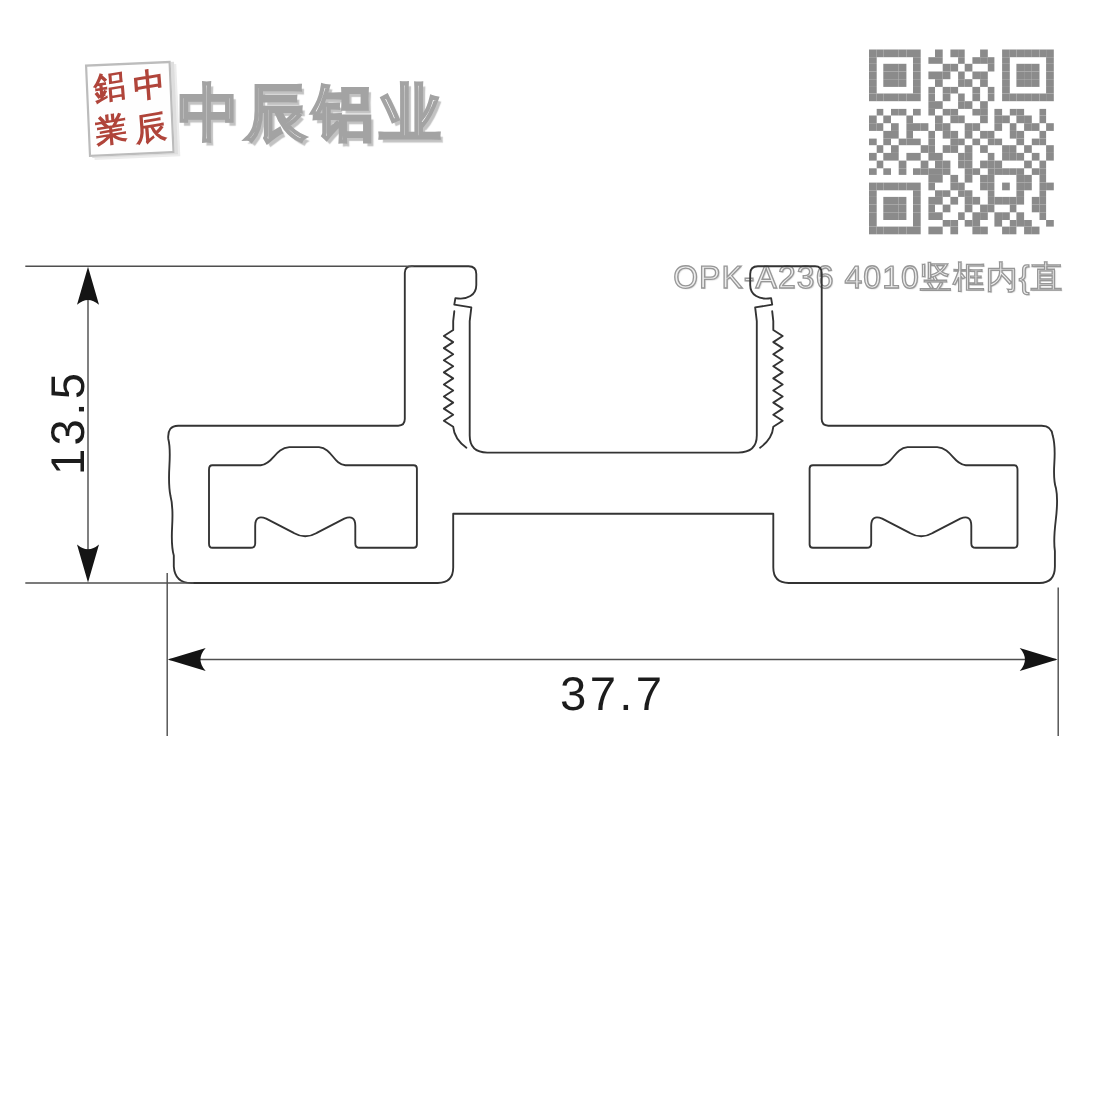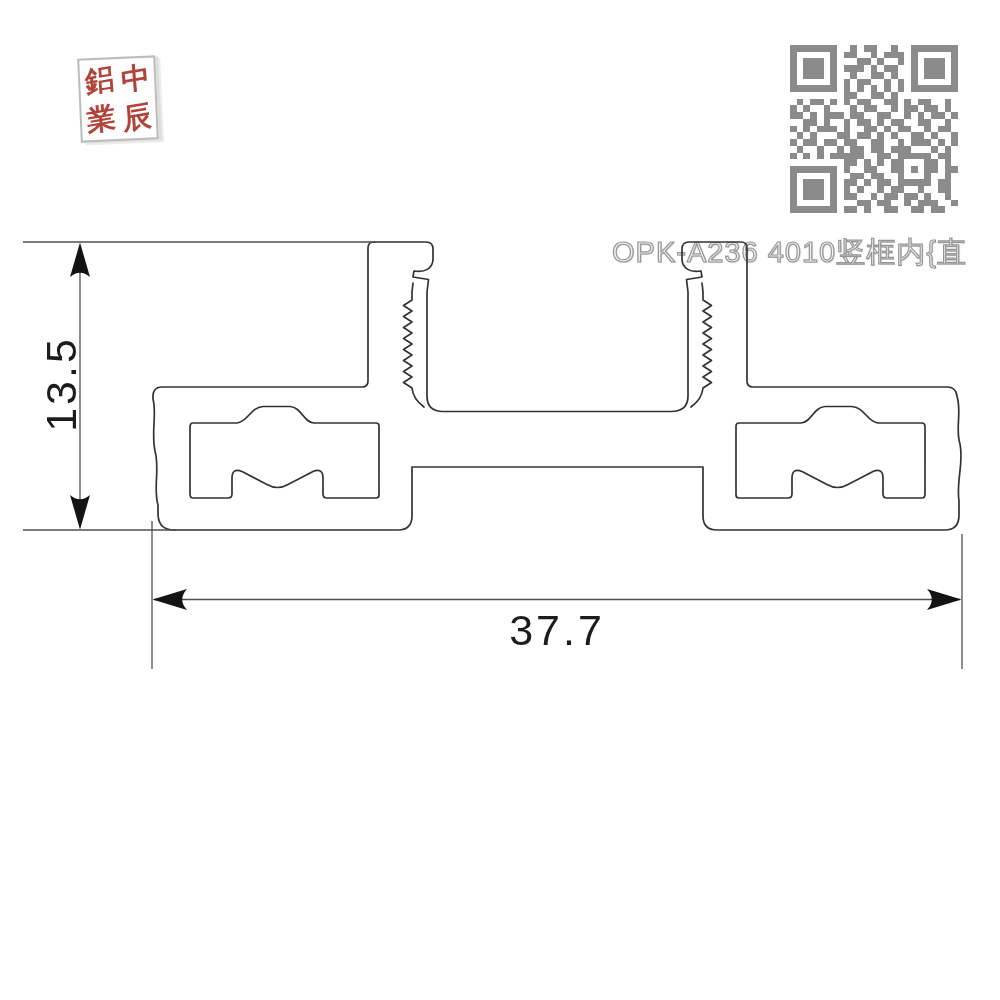--- a/index.html
+++ b/index.html
@@ -60,20 +60,21 @@
 
 <div class="page">
 
   <div class="stamp">
     <span>鋁</span>
     <span>中</span>
     <span>業</span>
     <span>辰</span>
   </div>
 
+  <div class="brand">中辰铝业</div>
 
   <div class="qr">
       <div class="qm d"></div>
       <div class="qm d"></div>
       <div class="qm d"></div>
       <div class="qm d"></div>
       <div class="qm d"></div>
       <div class="qm d"></div>
       <div class="qm d"></div>
       <div class="qm"></div>

